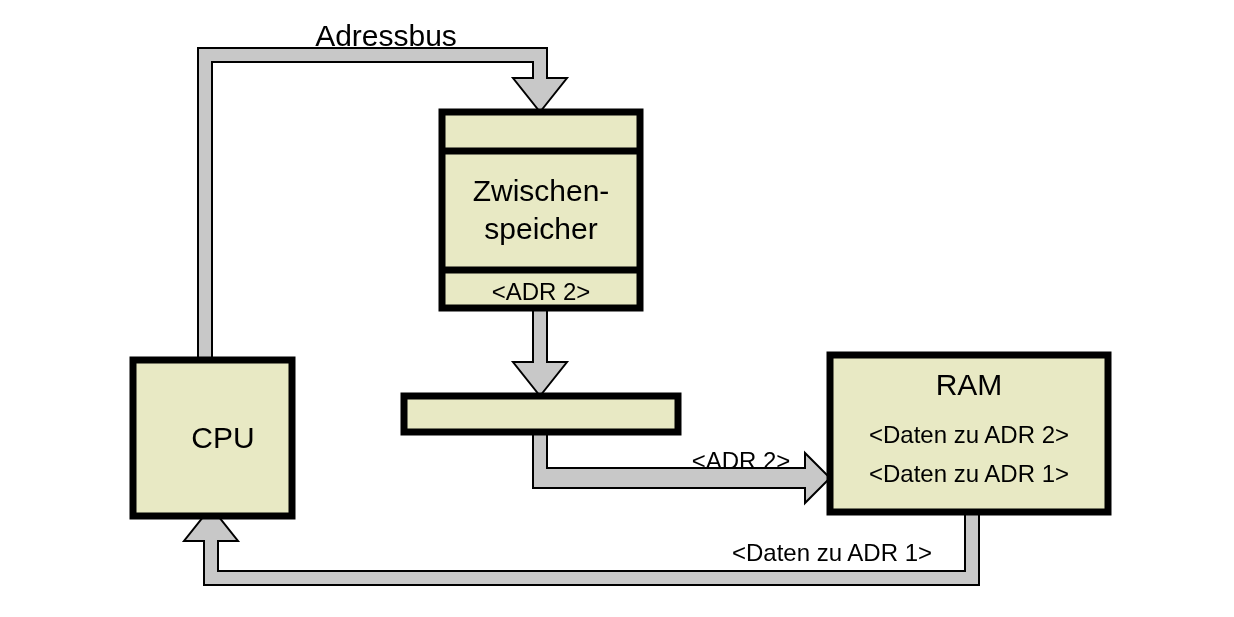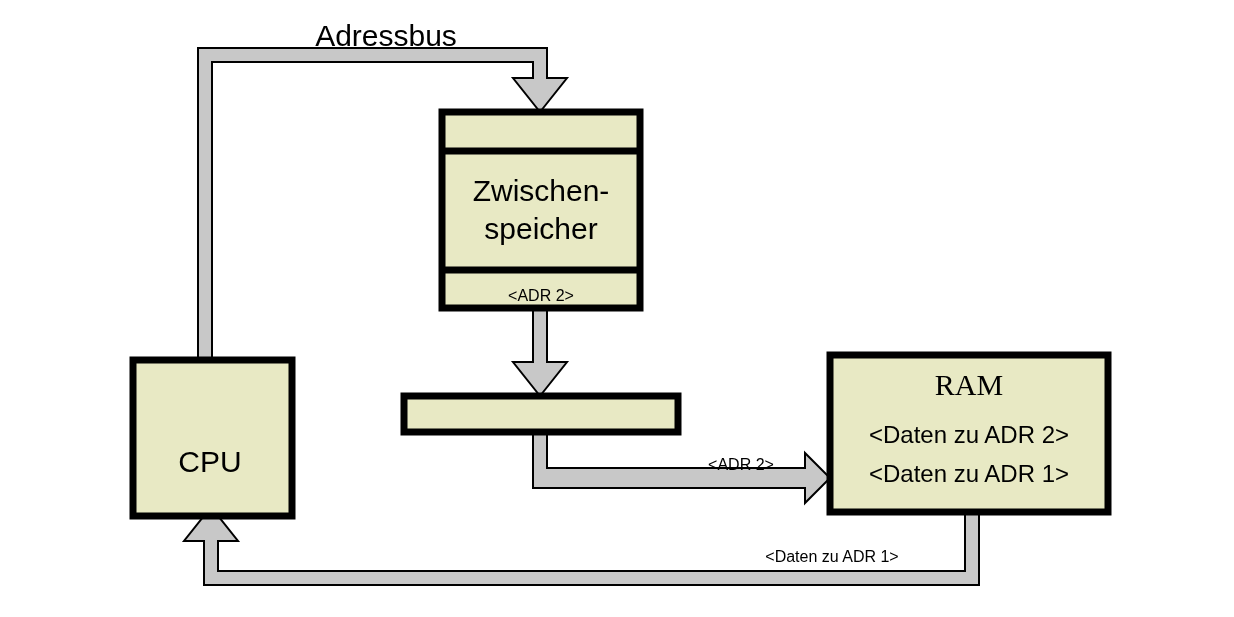--- a/index.html
+++ b/index.html
@@ -40,22 +40,21 @@
   .t-bus {
     font-size: 30px;
   }
   .t-box-title {
     font-size: 30px;
   }
   .t-box-sub {
     font-size: 24px;
   }
   .t-adr {
-    font-size: 16px;
-    margin-top: 8px;
+    font-size: 24px;
   }
 </style>
 </head>
 <body>
 
 <div id="stage">
 
   <svg viewBox="0 0 1234 617" aria-hidden="true">
 
     <g>
@@ -127,32 +126,32 @@
     </g>
 
     <g>
       <rect x="830" y="355" width="278" height="157" fill="#E8E9C4" stroke="#000000" stroke-width="7"></rect>
     </g>
 
   </svg>
 
   <div class="lbl lbl-center t-bus" style="left:386px; top:21px;">Adressbus</div>
 
-  <div class="lbl lbl-center t-box-title" style="left:210px; top:423px;margin-top:24px;">CPU</div>
+  <div class="lbl lbl-center t-box-title" style="left:223px; top:423px;">CPU</div>
 
   <div class="lbl lbl-center t-box-title" style="left:541px; top:214px;">speicher</div>
 
   <div class="lbl lbl-center t-box-title" style="left:541px; top:176px;">Zwischen-</div>
 
   <div class="lbl lbl-center t-adr" style="left:541px; top:280px;">&lt;ADR 2&gt;</div>
 
 
   <div class="lbl lbl-center t-adr" style="left:741px; top:449px;">&lt;ADR 2&gt;</div>
 
-  <div class="lbl lbl-center t-box-title" style="left:969px; top:370px;font-family:Liberation Serif, serif;">RAM</div>
+  <div class="lbl lbl-center t-box-title" style="left:969px; top:370px;">RAM</div>
 
   <div class="lbl lbl-center t-box-sub" style="left:969px; top:423px;">&lt;Daten zu ADR 2&gt;</div>
 
   <div class="lbl lbl-center t-box-sub" style="left:969px; top:462px;">&lt;Daten zu ADR 1&gt;</div>
 
 
   <div class="lbl lbl-center t-adr" style="left:832px; top:541px;">&lt;Daten zu ADR 1&gt;</div>
 
 </div>
 

